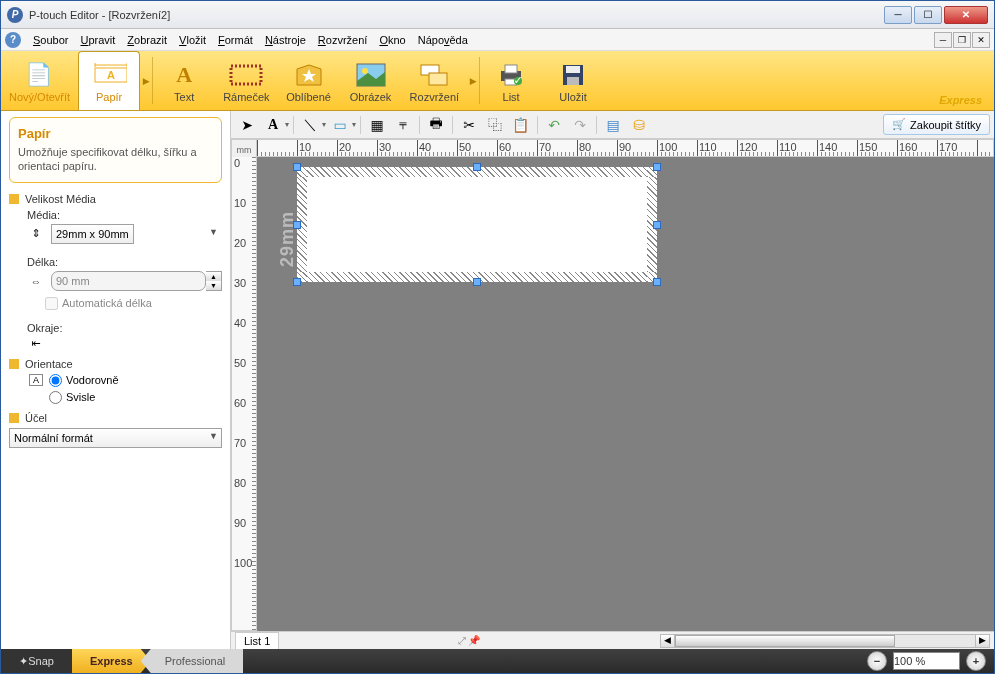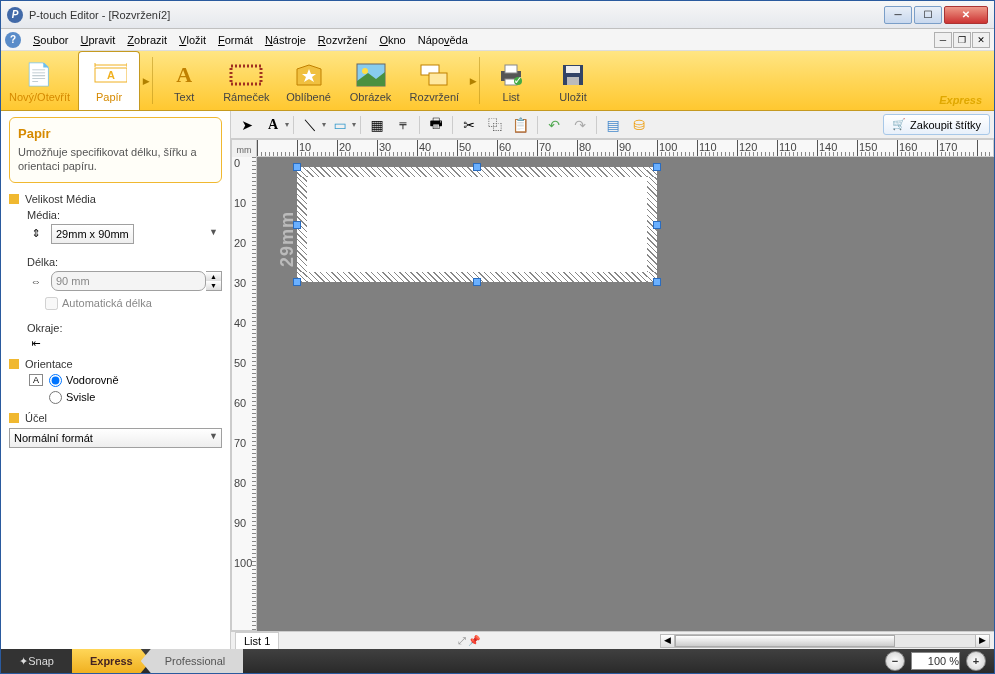--- a/index.html
+++ b/index.html
@@ -77,21 +77,21 @@
 .hscroll-btn{width:14px;background:linear-gradient(#fff,#ddd);border-right:1px solid #bbb;text-align:center;font-size:9px;}
 .hscroll-thumb{width:220px;background:linear-gradient(#fff,#ccc);border:1px solid #aaa;margin:0;}
 .statusbar{height:24px;background:linear-gradient(#404040,#2a2a2a);display:flex;align-items:center;color:#ddd;}
 .mode-tab{height:24px;padding:0 18px;display:flex;align-items:center;cursor:pointer;position:relative;}
 .mode-snap{background:#333;}
 .mode-express{background:linear-gradient(#ffd658,#f0b020);color:#422;font-weight:bold;clip-path:polygon(0 0,calc(100% - 10px) 0,100% 50%,calc(100% - 10px) 100%,0 100%);}
 .mode-pro{background:#d8d8d8;color:#555;clip-path:polygon(10px 0,100% 0,100% 100%,10px 100%,0 50%);margin-left:-10px;padding-left:24px;}
 .status-right{margin-left:auto;display:flex;align-items:center;gap:6px;padding-right:8px;}
 .printer-select{width:170px;height:18px;background:#fff;border:1px solid #888;color:#333;}
 .zoom-btn{width:20px;height:20px;border:1px solid #888;background:radial-gradient(#fff,#ccc);border-radius:50%;display:flex;align-items:center;justify-content:center;cursor:pointer;color:#333;font-weight:bold;}
-.zoom-select{width:49px;height:18px;background:#fff;border:1px solid #888;color:#333;text-align:right;}
+.zoom-select{width:67px;height:18px;background:#fff;border:1px solid #888;color:#333;text-align:left;}
 .menubar .help-icon-wrap{display:flex;align-items:center;margin-right:2px;}
 input[disabled],.disabled{color:#888;background:#f4f4f4;border-radius:7px;}
 .pin-icon{margin-left:4px;font-size:10px;color:#888;}
 </style>
 </head>
 <body>
 
 <div class="titlebar">
   <div class="app-icon">P</div>
   <div class="title-text">P-touch Editor - [Rozvržení2]</div>

